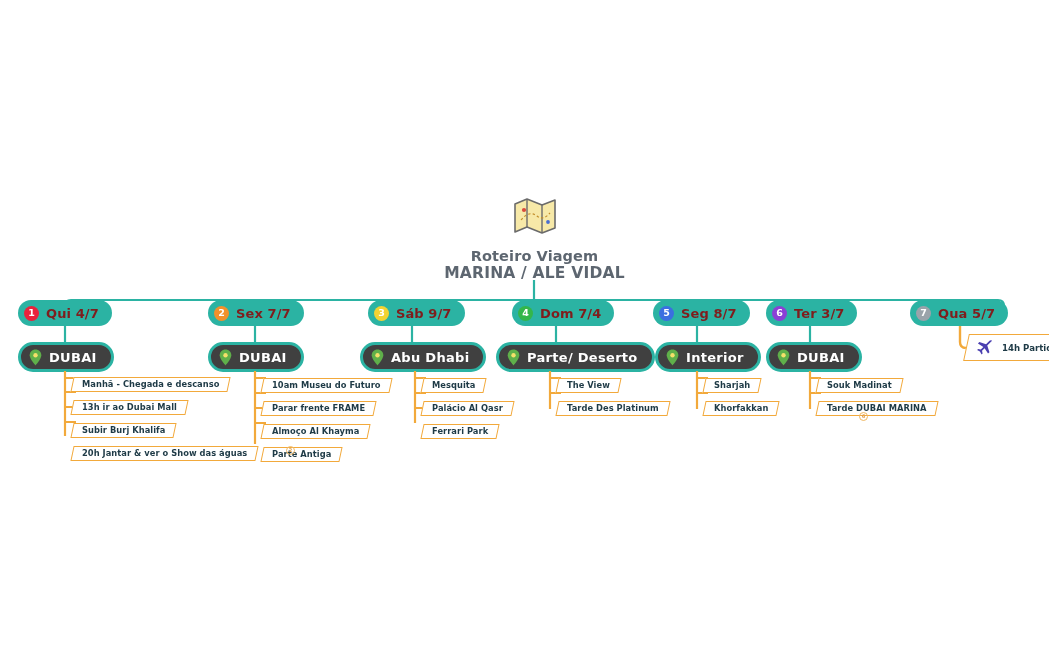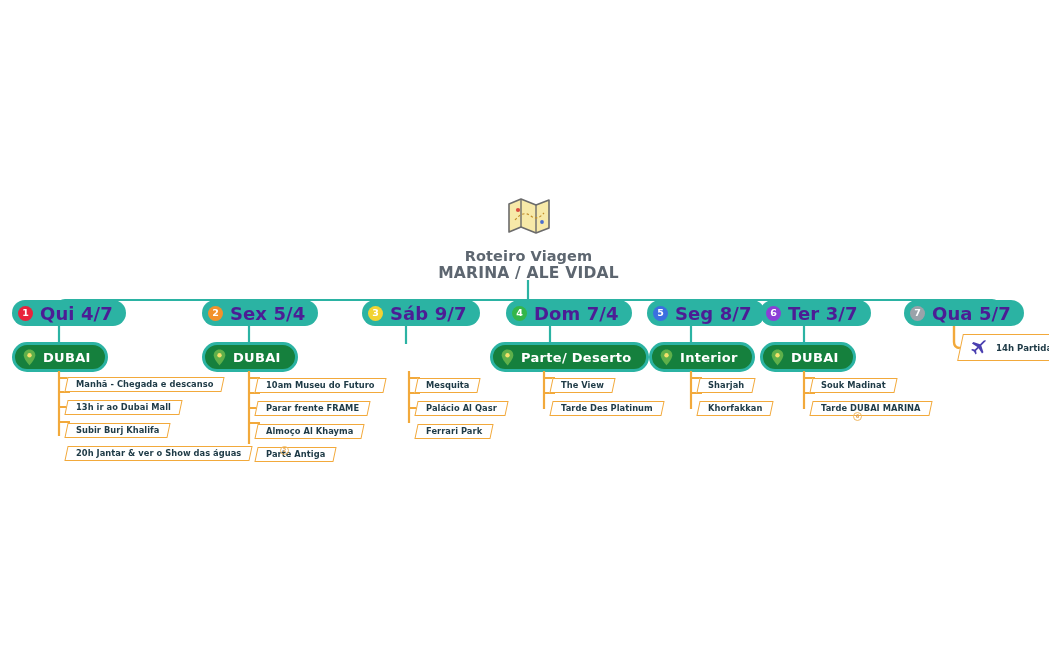--- a/index.html
+++ b/index.html
@@ -1,21 +1,21 @@
 <!DOCTYPE html>
 <html><head>
 <meta charset="utf-8">
 <style>
   html,body{margin:0;padding:0;}
   body{
     width:1049px;height:650px;background:#ffffff;
     font-family:"DejaVu Sans", sans-serif;
     overflow:hidden;position:relative;
   }
-  #canvas{position:absolute;left:4px;top:0;width:880px;height:650px;}
+  #canvas{position:absolute;left:10px;top:0;width:880px;height:650px;}
 
   
   .root-block{position:absolute;left:0;top:196px;width:1049px;text-align:center;}
   .map-icon{display:block;margin:0 auto;width:46px;height:40px;}
   .root-title{
     margin-top:12px;color:#5d6670;font-weight:bold;font-size:14.5px;
     line-height:17px;letter-spacing:.1px;
   }
   .root-title .l2{font-size:15.5px;letter-spacing:.2px;}
 
@@ -29,26 +29,26 @@
     position:relative;display:inline-flex;align-items:center;
     background:#2BB3A3;border-radius:13px;height:26px;
     padding:0 13px 0 6px;box-sizing:border-box;white-space:nowrap;
   }
   .badge{
     width:15px;height:15px;border-radius:50%;
     display:inline-flex;align-items:center;justify-content:center;
     font-size:9.5px;font-weight:bold;color:#ffffff;margin-right:7px;
     flex:0 0 auto;line-height:1;
   }
-  .day-label{font-size:18px;font-weight:bold;color:#4c1d95;letter-spacing:.1px;}
+  .day-label{font-size:13px;font-weight:bold;color:#7f1d1d;letter-spacing:.1px;}
 
   
   .place-pill{
     position:absolute;display:inline-flex;align-items:center;
-    background:#15803d;border:3px solid #2BB3A3;border-radius:16px;
+    background:#404040;border:3px solid #2BB3A3;border-radius:16px;
     height:30px;padding:0 14px 0 8px;box-sizing:border-box;white-space:nowrap;
   }
   .pin{width:13px;height:17px;margin-right:7px;flex:0 0 auto;}
   .place-label{font-size:13px;font-weight:bold;color:#ffffff;letter-spacing:.3px;}
 
   
   .sub-wrap{position:absolute;}
   .sub-item{
     position:relative;display:inline-block;margin-bottom:3px;
     background:#ffffff;border:1.6px solid #F2A93B;
@@ -132,21 +132,21 @@
   <div class="sub-wrap" style="left:62px;top:372px;">
     <div class="sub-item"><span>Manhã - Chegada e descanso</span></div><br>
     <div class="sub-item"><span>13h ir ao Dubai Mall</span></div><br>
     <div class="sub-item"><span>Subir Burj Khalifa</span></div><br>
     <div class="sub-item"><span>20h Jantar &amp; ver o Show das águas</span></div>
   </div>
 
   <div class="day-col" style="left:198px;">
     <div class="day-pill">
       <span class="badge" style="background: rgb(242, 145, 43);">2</span>
-      <span class="day-label">Sex 5/4</span>
+      <span class="day-label">Sex 7/7</span>
     </div>
   </div>
   <svg style="position:absolute;left:235px;top:326px;width:20px;height:18px;">
     <path d="M10 0 L10 18" stroke="#2BB3A3" stroke-width="2.2" fill="none"></path>
   </svg>
   <div class="place-pill" style="left:198px;top:342px;">
     <svg class="pin" viewBox="0 0 13 17">
       <path d="M6.5 0.6 C3.1 0.6 0.7 3.1 0.7 6.3 C0.7 10.3 6.5 16.4 6.5 16.4 C6.5 16.4 12.3 10.3 12.3 6.3 C12.3 3.1 9.9 0.6 6.5 0.6 Z" fill="#5FB04A"></path>
       <circle cx="6.5" cy="6.2" r="2.2" fill="#F5E06A"></circle>
     </svg>
@@ -166,20 +166,27 @@
 
   <div class="day-col" style="left:358px;">
     <div class="day-pill">
       <span class="badge" style="background: rgb(242, 211, 50);">3</span>
       <span class="day-label">Sáb 9/7</span>
     </div>
   </div>
   <svg style="position:absolute;left:392px;top:326px;width:20px;height:18px;">
     <path d="M10 0 L10 18" stroke="#2BB3A3" stroke-width="2.2" fill="none"></path>
   </svg>
+  <div class="place-pill" style="left:350px;top:342px;">
+    <svg class="pin" viewBox="0 0 13 17">
+      <path d="M6.5 0.6 C3.1 0.6 0.7 3.1 0.7 6.3 C0.7 10.3 6.5 16.4 6.5 16.4 C6.5 16.4 12.3 10.3 12.3 6.3 C12.3 3.1 9.9 0.6 6.5 0.6 Z" fill="#5FB04A"></path>
+      <circle cx="6.5" cy="6.2" r="2.2" fill="#F5E06A"></circle>
+    </svg>
+    <span class="place-label">Abu Dhabi</span>
+  </div>
   <svg style="position:absolute;left:395px;top:371px;width:22px;height:58px;">
     <path d="M10 0 L10 52" stroke="#F2A93B" stroke-width="2.2" fill="none"></path>
     <path d="M10 7 L21 7 M10 22 L21 22 M10 37 L21 37" stroke="#F2A93B" stroke-width="2.2" fill="none"></path>
   </svg>
   <div class="sub-wrap" style="left:412px;top:373px;">
     <div class="sub-item"><span>Mesquita</span></div><br>
     <div class="sub-item"><span>Palácio Al Qasr</span></div><br>
     <div class="sub-item"><span>Ferrari Park</span></div>
   </div>
 

